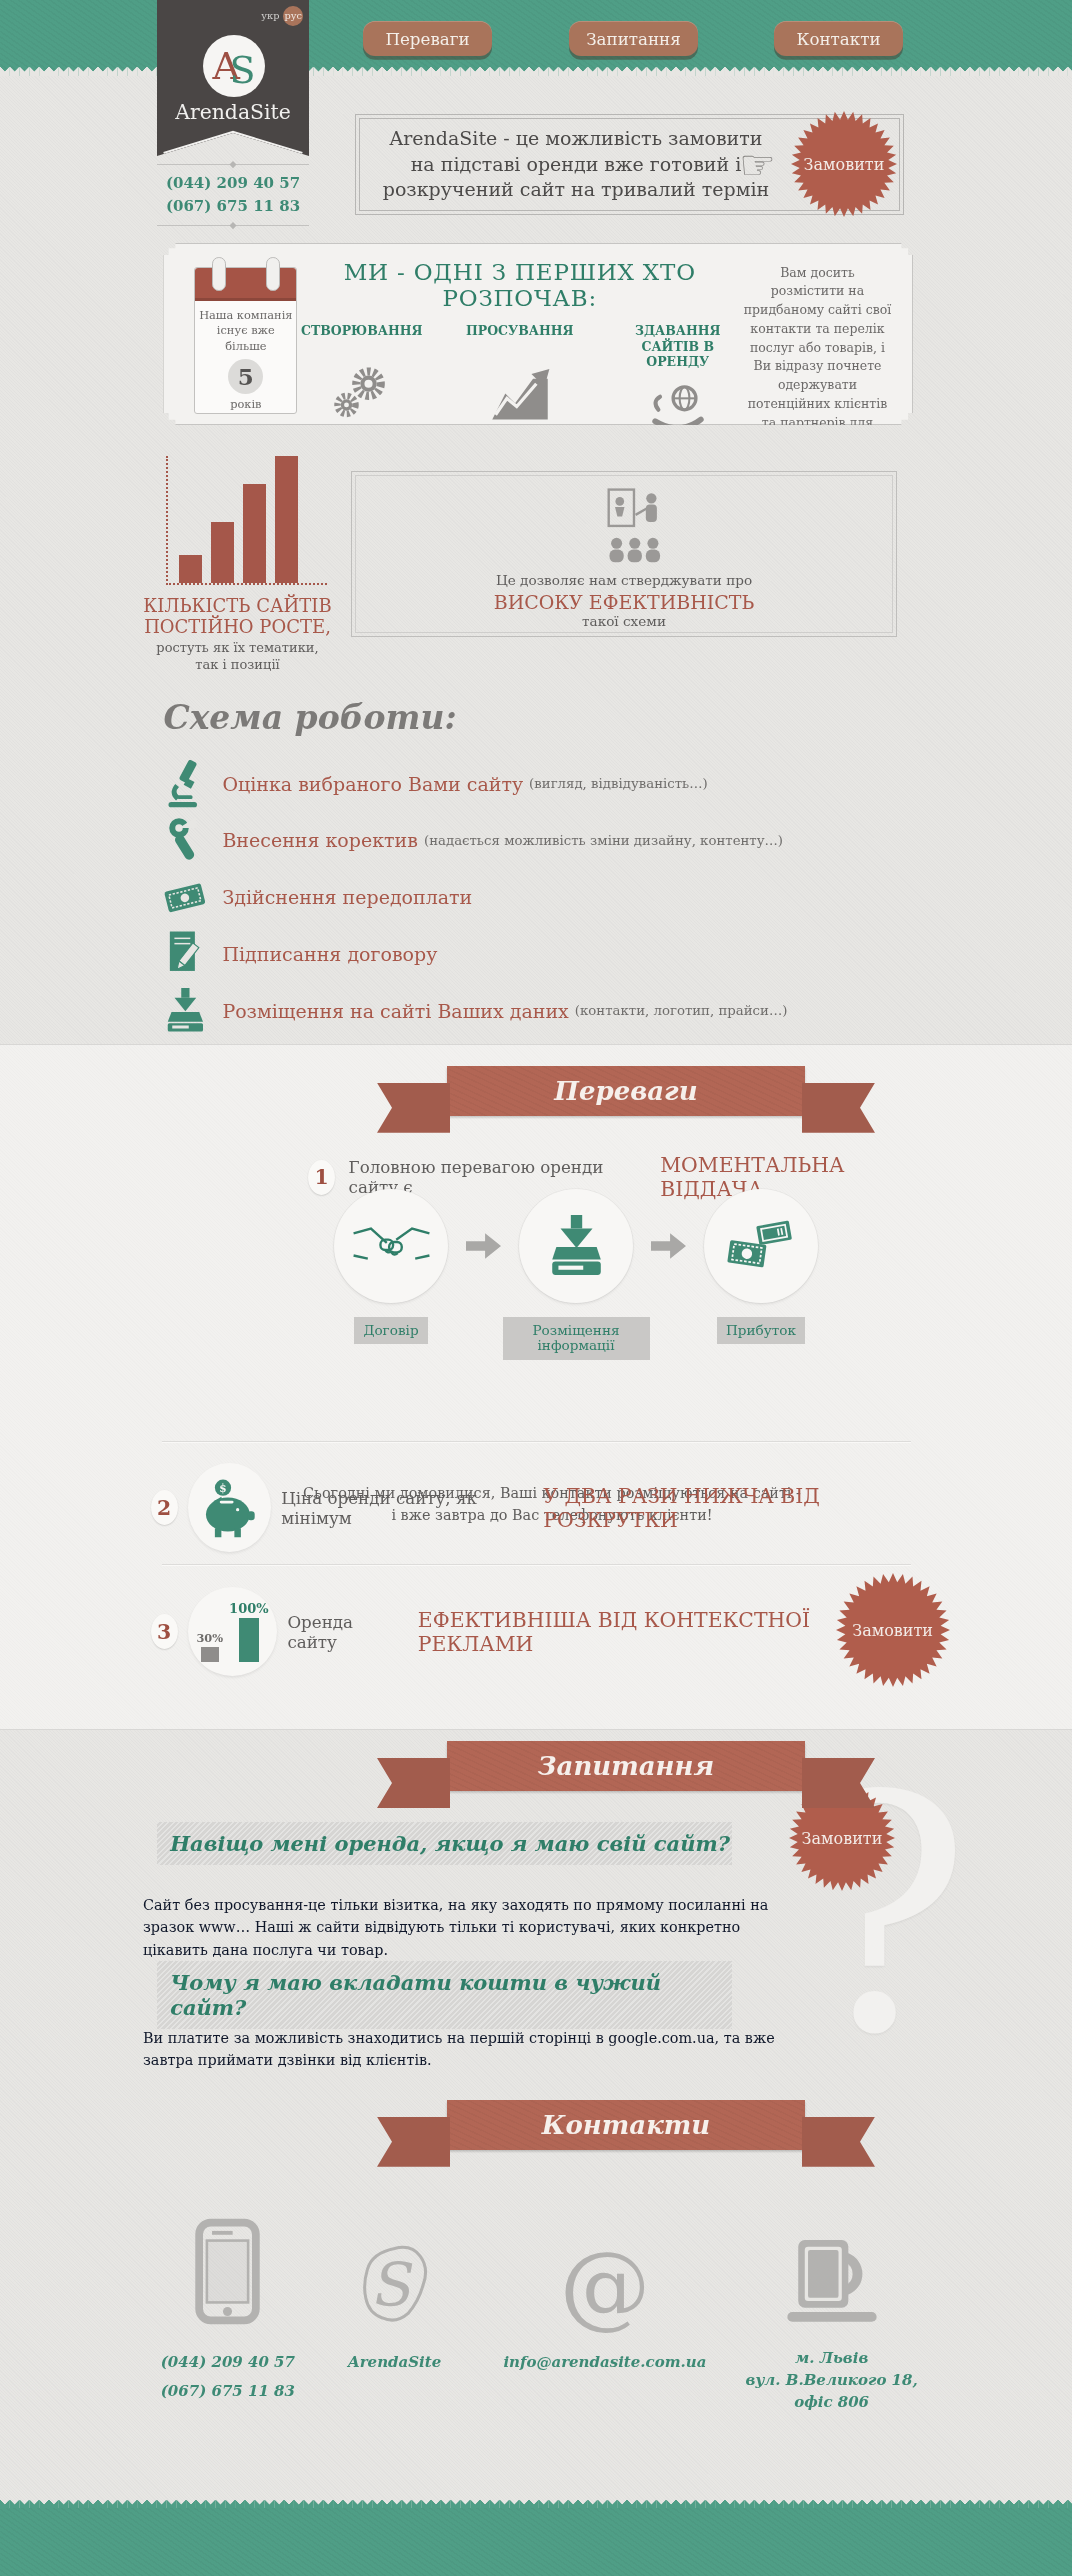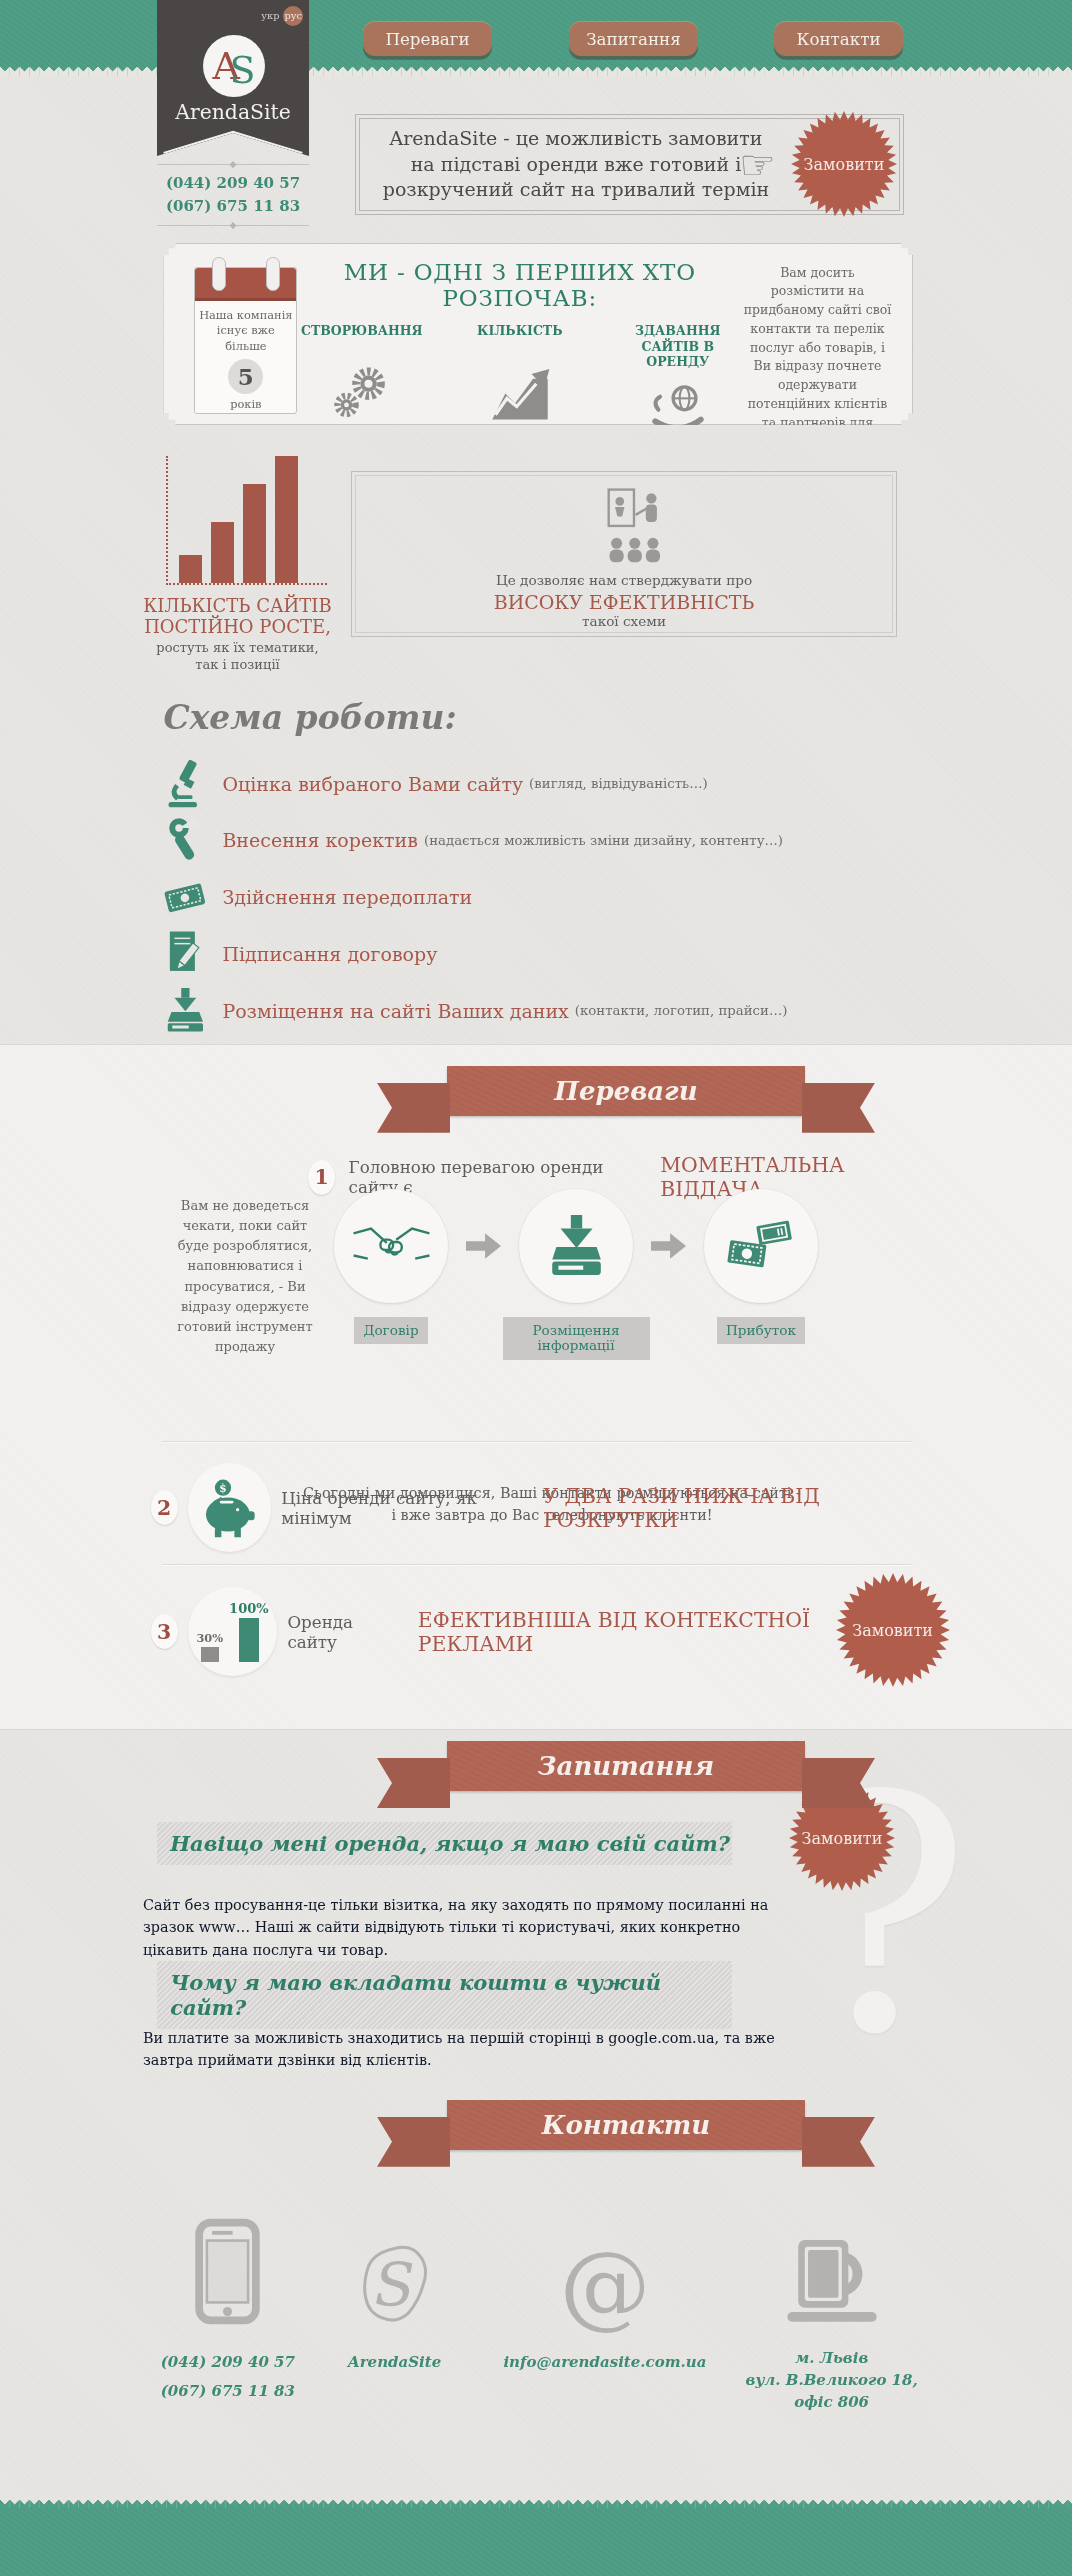--- a/index.html
+++ b/index.html
@@ -256,21 +256,21 @@
             <div class="ic">
               <svg width="62" height="59" viewBox="0 0 76 72" fill="none" stroke="#8f8d8b">
                 <circle cx="46" cy="24" r="15" stroke-width="10" stroke-dasharray="4.2 3.4"></circle>
                 <circle cx="46" cy="24" r="7.5" stroke-width="5"></circle>
                 <circle cx="19" cy="50" r="11" stroke-width="8" stroke-dasharray="3.6 3"></circle>
                 <circle cx="19" cy="50" r="5" stroke-width="4"></circle>
               </svg>
             </div>
           </div>
           <div class="fm-col">
-            <div class="lbl">КІЛЬКІСТЬ</div>
+            <div class="lbl">ПРОСУВАННЯ</div>
             <div class="ic">
               <svg width="62" height="59" viewBox="0 0 76 72">
                 <polygon points="4,68 20,36 32,48 54,18 72,18 72,68" fill="#8f8d8b"></polygon>
                 <polyline points="8,62 22,42 34,52 58,24" stroke="#f3f2f0" stroke-width="4" fill="none"></polyline>
                 <polygon points="52,12 74,6 68,28" fill="#8f8d8b"></polygon>
               </svg>
             </div>
           </div>
           <div class="fm-col">
             <div class="lbl">ЗДАВАННЯ САЙТІВ В ОРЕНДУ</div>
@@ -407,21 +407,20 @@
 <section class="adv">
   <div class="wrap">
     <div class="ribbon">Переваги</div>
 
     <div class="adv1">
       <div class="numoval">1</div>
       <span class="itext">Головною перевагою оренди сайту є</span>
       <span class="ihl">МОМЕНТАЛЬНА ВІДДАЧА</span>
     </div>
 
-    <div class="adv-side">Вам не доведеться чекати, поки сайт буде розроблятися, наповнюватися і просуватися, - Ви відразу одержуєте готовий інструмент продажу</div>
 
     <div class="flow">
       <div class="fcirc">
         <div class="circ">
           <svg width="79" height="50" viewBox="0 0 100 60" fill="none" stroke="#2f7e68" stroke-width="3">
             <path d="M2 14 L24 8 L44 26"></path>
             <path d="M2 42 L20 46"></path>
             <path d="M98 14 L76 8 L56 22"></path>
             <path d="M98 42 L80 46"></path>
             <rect x="36" y="22" width="16" height="13" rx="6"></rect>

